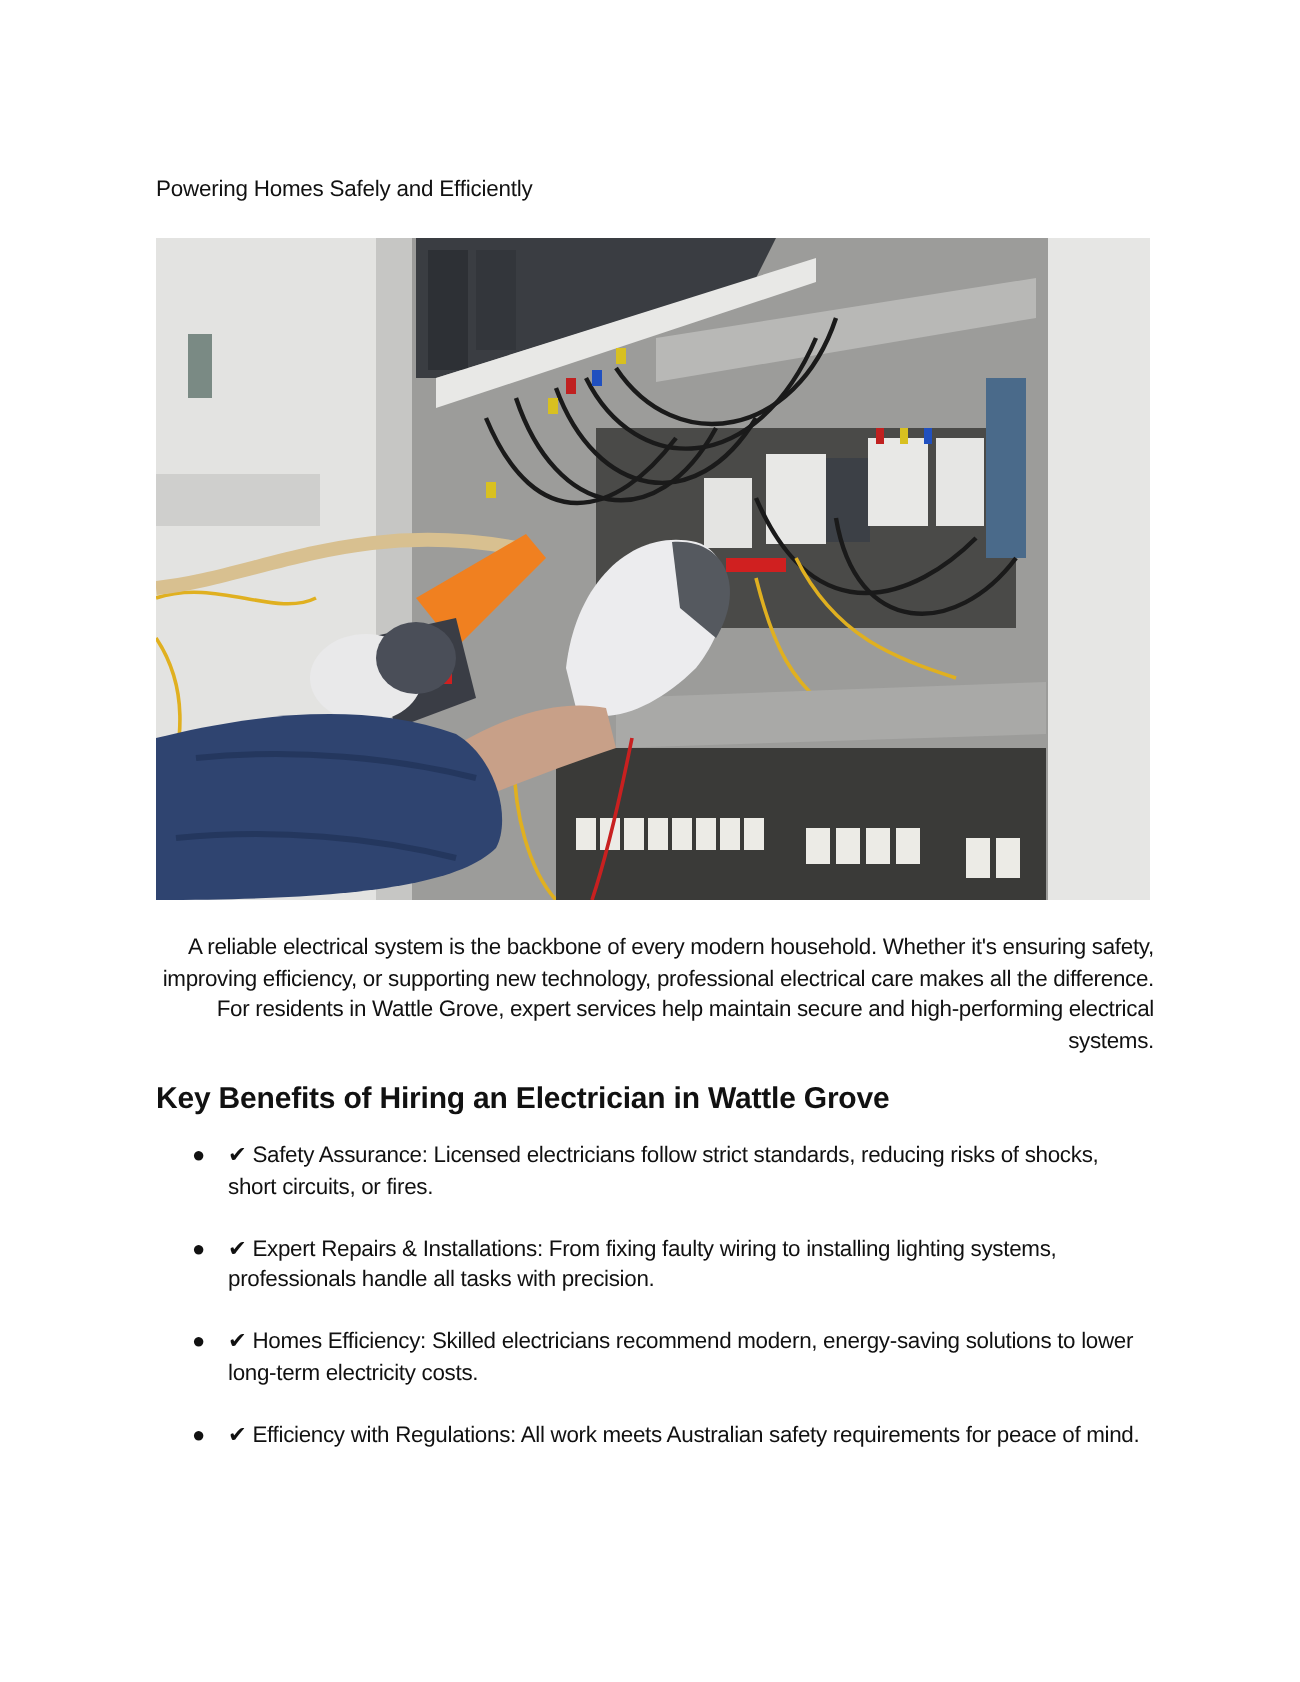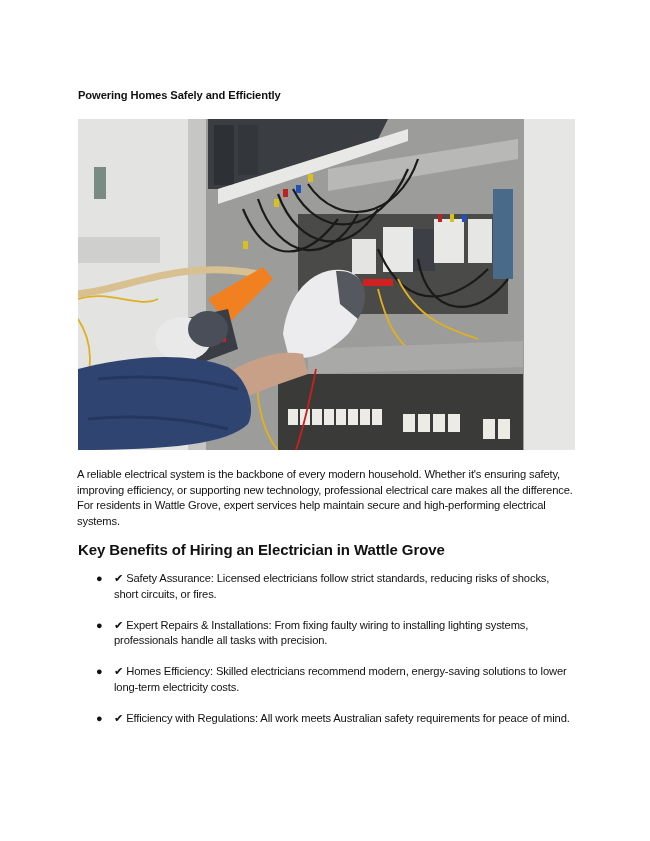--- a/index.html
+++ b/index.html
@@ -1,24 +1,24 @@
 <!DOCTYPE html>
 <html><head>
 <meta charset="utf-8">
 <style>
   html, body { margin: 0; padding: 0; background: #ffffff; }
   body { width: 650px; height: 841px; position: relative; overflow: hidden;
          font-family: "Liberation Sans", sans-serif; color: #111; }
-  .page-title { position: absolute; left: 78px; top: 89px; font-size: 11.2px; font-weight: bold;
+  .page-title { position: absolute; left: 78px; top: 89px; font-size: 11.2px; font-weight: normal;
                 letter-spacing: -0.1px; }
   .hero { position: absolute; left: 78px; top: 119px; width: 497px; height: 331px; overflow: hidden;
           background: #d9d9d7; }
   .hero svg { display: block; width: 100%; height: 100%; }
   .intro { position: absolute; left: 77px; top: 467px; width: 500px; font-size: 11.2px;
-           line-height: 15.5px; letter-spacing: -0.15px; }
+           line-height: 15.5px; letter-spacing: -0.15px; text-align: right; }
   .section-heading { position: absolute; left: 78px; top: 541px; font-size: 15px; font-weight: bold;
                      letter-spacing: -0.1px; }
   .benefits { position: absolute; left: 0; top: 571px; width: 650px; margin: 0; padding: 0; list-style: none; }
   .benefit { position: relative; padding-left: 114px; width: 460px; font-size: 11.2px; line-height: 15.5px;
              letter-spacing: -0.15px; margin-bottom: 15.5px; }
   .bullet { position: absolute; left: 96px; top: 0; font-size: 11px; }
   .benefit-label { font-weight: normal; }
 </style>
 </head>
 <body>

